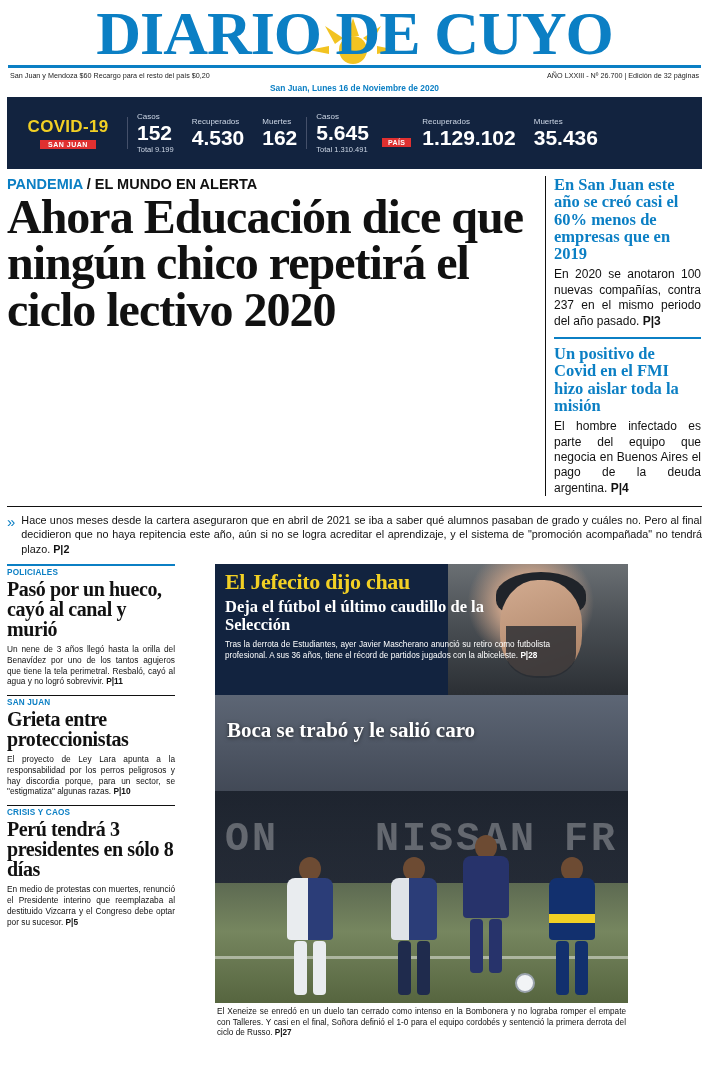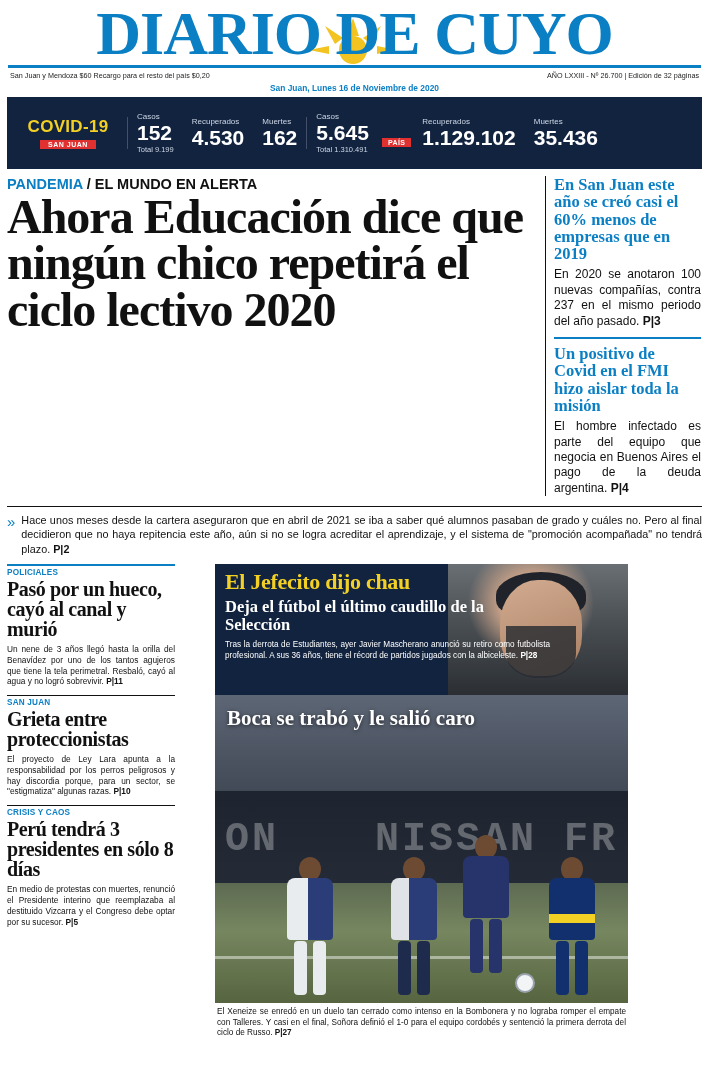--- a/index.html
+++ b/index.html
@@ -160,21 +160,21 @@
   }
   .boca .pitch {
     position: absolute; left:0; right:0; bottom:0; height: 120px;
     background: linear-gradient(180deg,#5d6a52 0%, #76865f 40%, #56653f 100%);
   }
   .boca .linea {
     position: absolute; left:0; right:0; bottom: 44px; height: 3px;
     background: rgba(255,255,255,.45);
   }
   .boca .bigtext {
-    position: absolute; left: 12px; top: 12px; z-index: 5;
+    position: absolute; left: 12px; top: 24px; z-index: 5;
     font-family: "Liberation Serif", serif; font-weight: bold;
     color: #fff; font-size: 21px; line-height: 1.06;
     text-shadow: 0 1px 4px rgba(0,0,0,.6);
   }
   .ad-band {
     position: absolute; left: 0; right: 0; top: 96px; height: 96px;
     background: linear-gradient(180deg, rgba(20,26,36,.78), rgba(20,26,36,.55));
     color: rgba(255,255,255,.30);
     font-family: Liberation Mono, monospace;
     font-weight: bold; font-size: 40px; letter-spacing: 3px;

